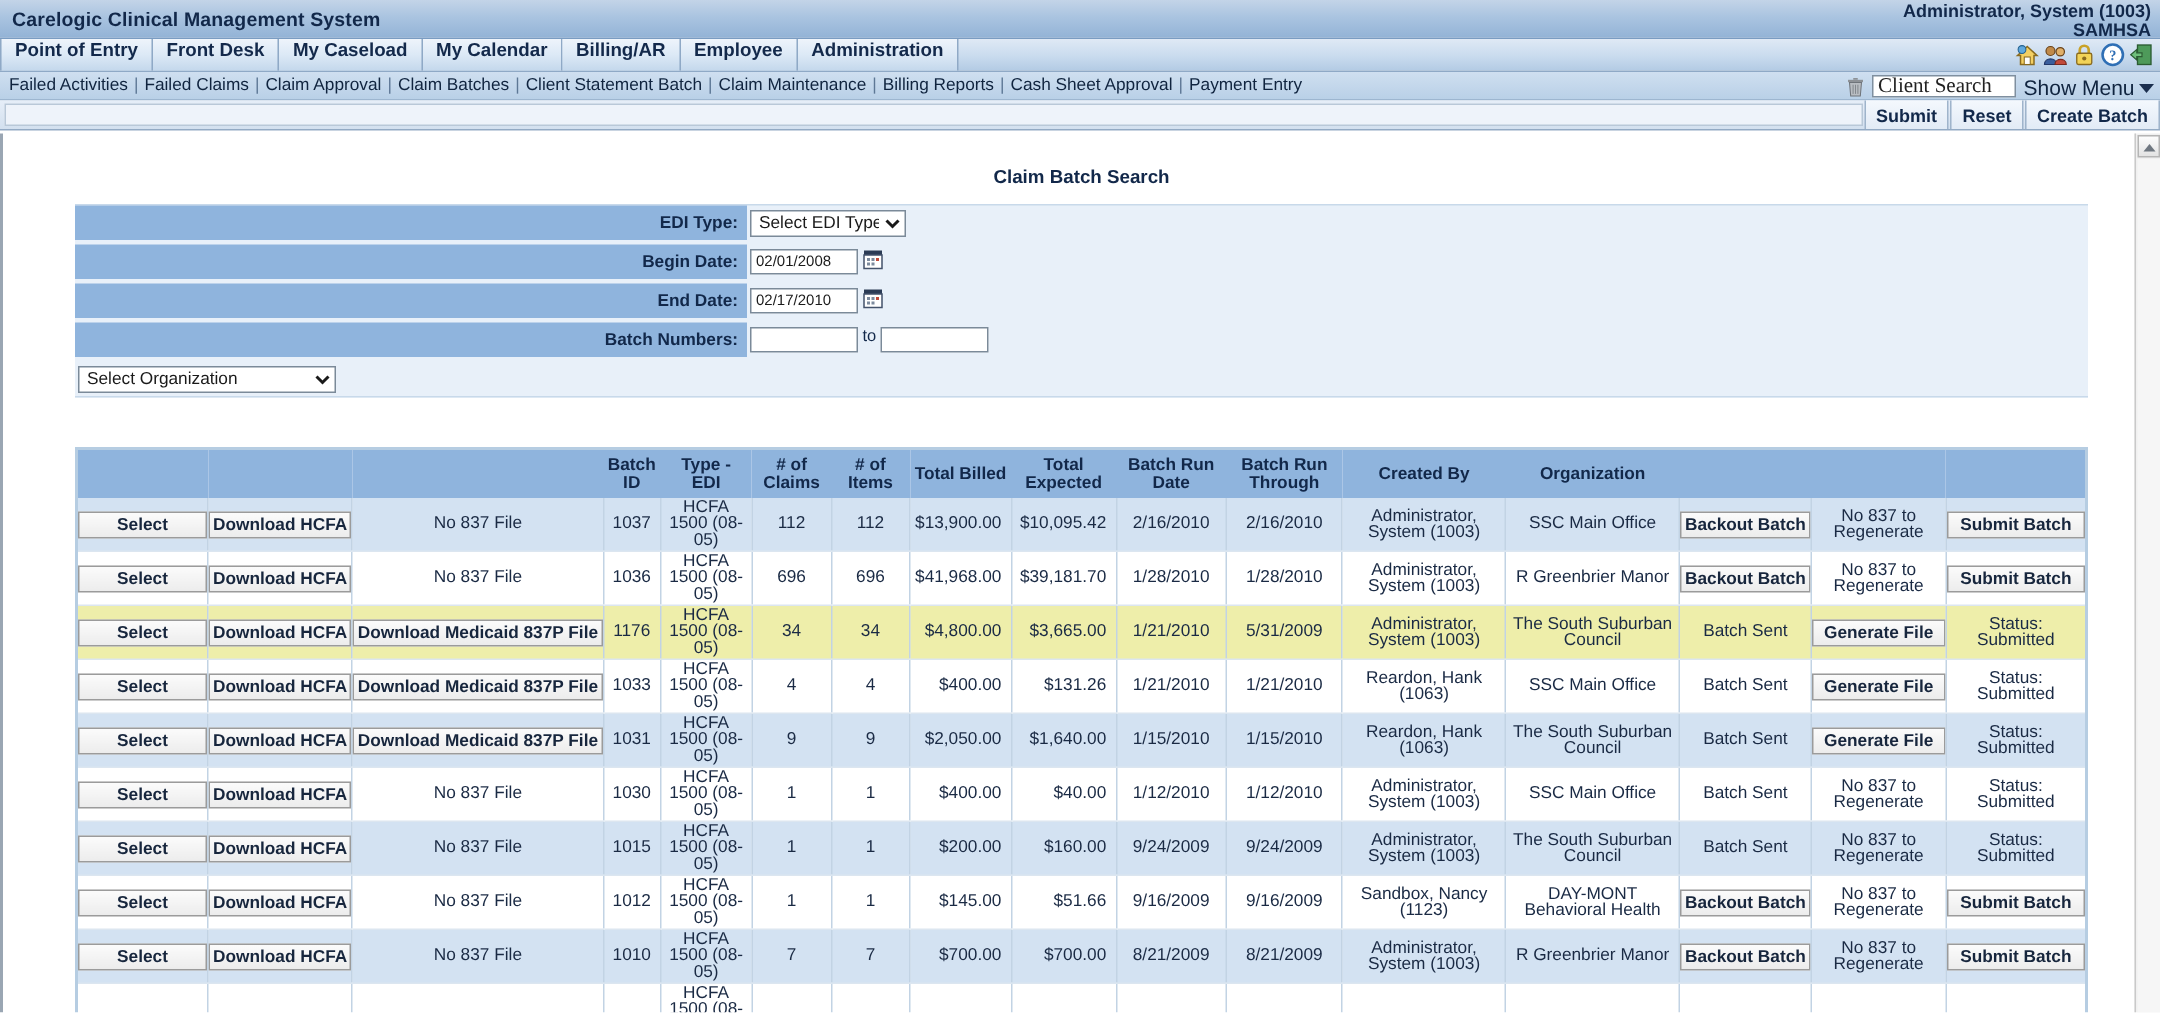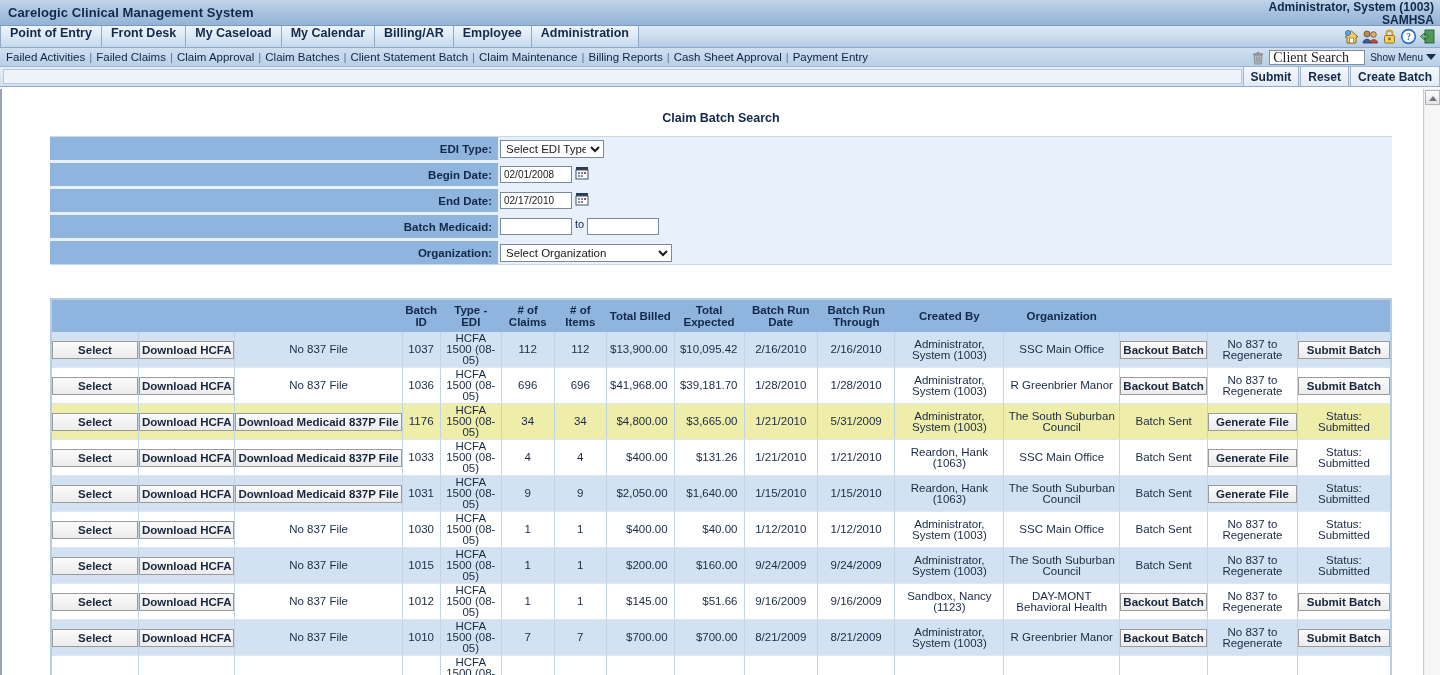--- a/index.html
+++ b/index.html
@@ -82,21 +82,21 @@
   }
   .trash-icon { width: 12px; height: 14px; position: relative; cursor: pointer; }
   .clientsearch {
     width: 96px; height: 15px;
     border: 1px solid #7f8f9f;
     background: #fff;
     font-size: 14px; color: #222;
     padding: 0 3px; line-height: 13px;
     font-family: Liberation Serif, serif;
   }
-  .showmenu { font-size: 10px; color: #10243f; cursor: pointer; white-space: nowrap; }
+  .showmenu { font-size: 14px; color: #10243f; cursor: pointer; white-space: nowrap; }
   .caret-down {
     display: inline-block; width: 0; height: 0;
     border-left: 5px solid transparent; border-right: 5px solid transparent;
     border-top: 6px solid #1b2f4e; margin-left: 3px; vertical-align: 1px;
   }
 
   
   .actionbar {
     position: relative;
     height: 20px;
@@ -431,30 +431,29 @@
               <rect x="6" y="6" width="2" height="2" fill="#7d8b9e"></rect>
               <rect x="9" y="6" width="2" height="2" fill="#c04a3a"></rect>
               <rect x="3" y="9" width="2" height="2" fill="#7d8b9e"></rect>
               <rect x="6" y="9" width="2" height="2" fill="#7d8b9e"></rect>
             </svg>
           </span>
         </div>
       </div>
 
       <div class="frow">
-        <div class="flabel">Batch Medicaid:</div>
+        <div class="flabel">Batch Numbers:</div>
         <div class="fctl">
           <input class="ui-text" style="width: 72px;" value="">
           <span class="to-lbl">to</span>
           <input class="ui-text" style="width: 72px;" value="">
         </div>
       </div>
 
       <div class="frow">
-        <div class="flabel">Organization:</div>
         <div class="fctl">
           <select class="ui-select" style="width:172px">
             <option>Select Organization</option>
           </select>
         </div>
       </div>
     </div>
 
     <div style="height:22px"></div>
     <div style="height:11px"></div>

